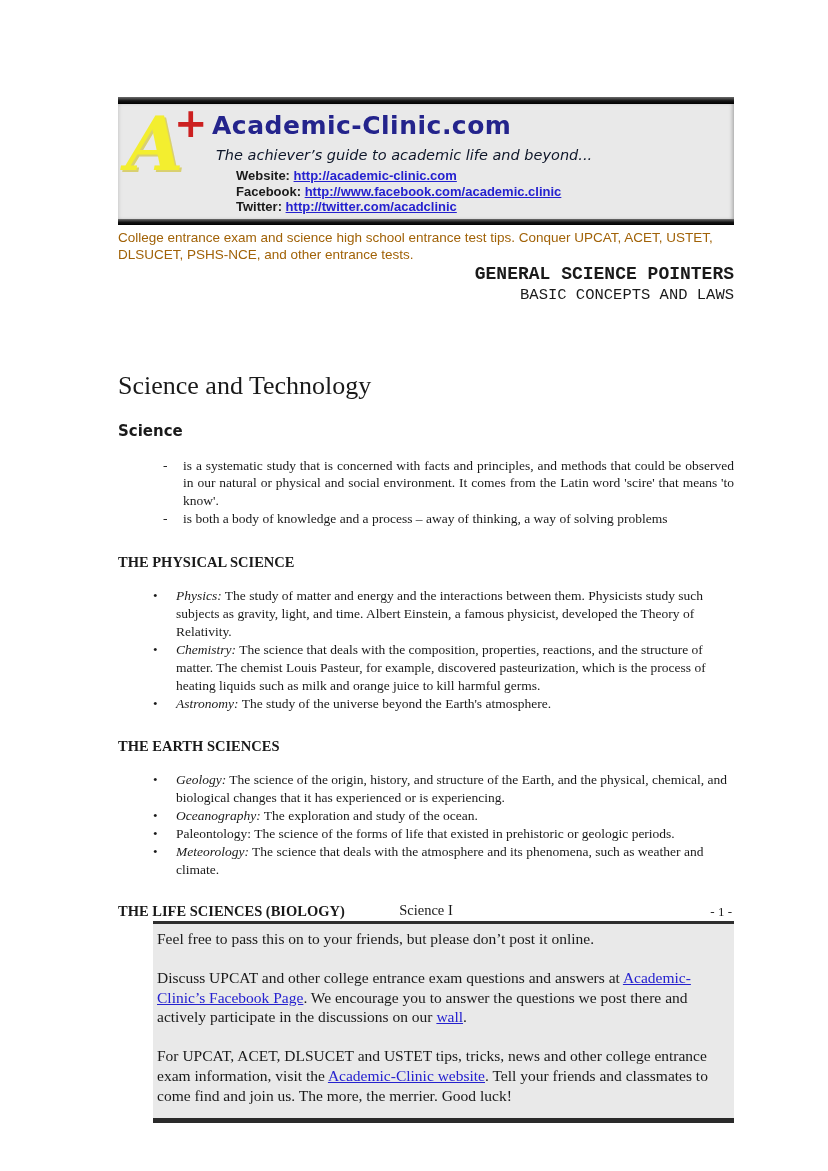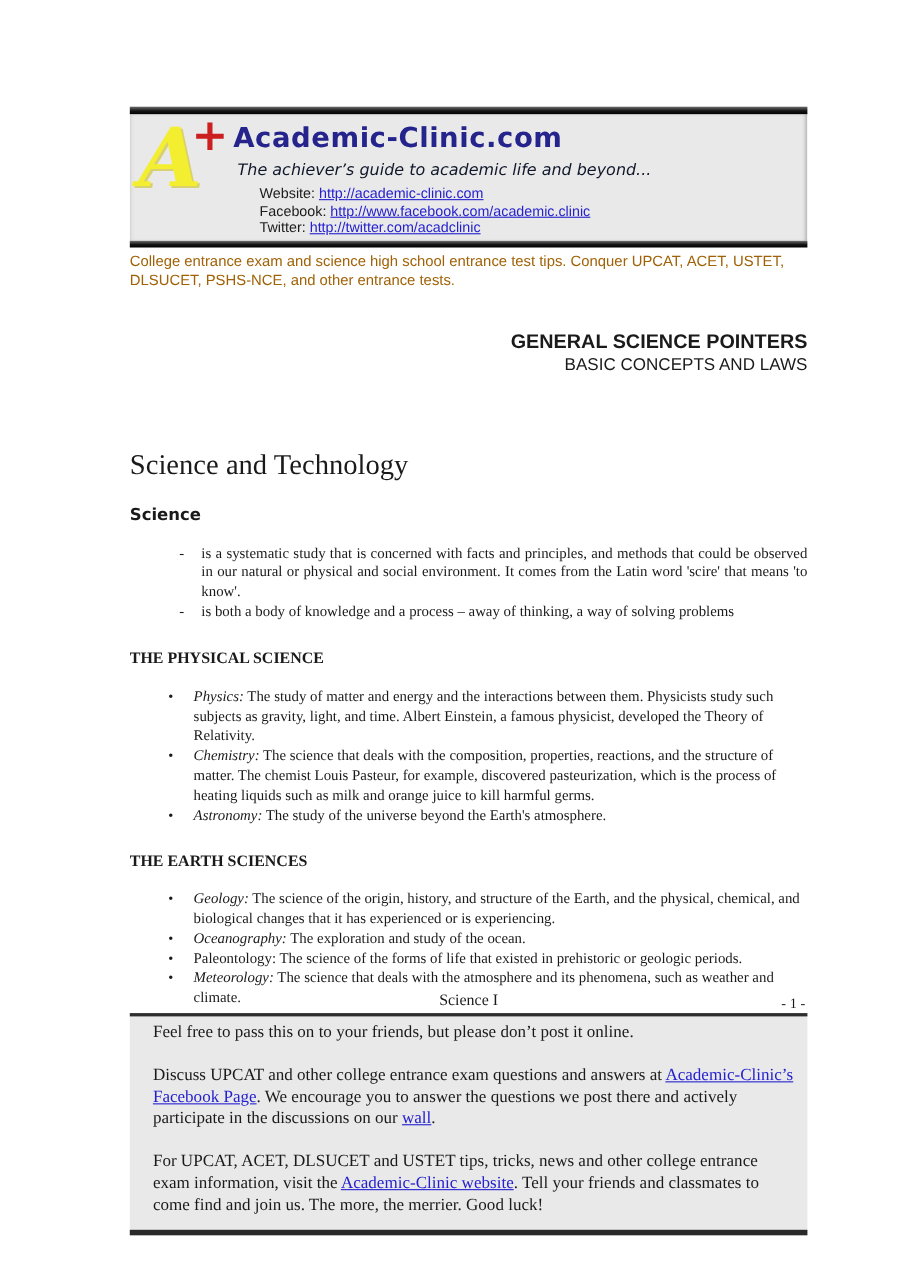--- a/index.html
+++ b/index.html
@@ -31,30 +31,30 @@
   }
   .header-right { padding-top:2px; }
   .brand {
     font-family:"DejaVu Sans", sans-serif; font-weight:bold;
     font-size:25px; letter-spacing:0.5px; color:var(--accent_navy,#24248c);
   }
   .tagline {
     margin-top:7px; margin-left:4px; font-family:"DejaVu Sans", sans-serif;
     font-style:italic; font-size:14.5px; color:#0f172a;
   }
-  .header-links { margin-top:5px; margin-left:24px; font-family:"Liberation Sans", sans-serif; font-size:13px; }
+  .header-links { margin-top:5px; margin-left:24px; font-family:"Liberation Sans", sans-serif; font-size:13px;font-weight:bold; }
   .header-links .row { line-height:1.2; }
   a.link { color:var(--link_blue,#2521cf); text-decoration:underline; cursor:pointer; }
 
   
   .intro {
     margin-top:5px; font-family:"Liberation Sans", sans-serif;
     font-size:13.5px; line-height:1.25; color:#a16207;
   }
-  .doc-titles { margin-top:36px; text-align:right; font-family:Liberation Sans, sans-serif; }
+  .doc-titles { text-align:right; font-family:Liberation Mono, monospace; }
   .doc-title-1 { font-size:18px; font-weight:bold; }
   .doc-title-2 { font-size:15.5px; margin-top:2px; }
 
   
   .main-heading { margin-top:67px; font-size:26px; font-weight:normal; font-family:"Liberation Serif", serif; }
   .h-sans { font-family:"DejaVu Sans", sans-serif; font-weight:bold; }
   .science-heading { margin-top:21px; font-size:15px; }
   .branches-heading { margin-top:24px; font-size:16.5px; }
   .caps-heading { margin-top:26px; font-family:"Liberation Serif", serif; font-weight:bold; font-size:14.5px; }
   .life-heading { margin-top:24px; }
@@ -73,22 +73,22 @@
 
   
   .bottom-block { position:absolute; left:118px; top:902px; width:616px; }
   .pagefooter { position:relative; height:19px; font-family:"Liberation Serif", serif; }
   .pf-center { text-align:center; font-size:14.5px; }
   .pf-page { position:absolute; right:2px; top:2px; font-size:13px; }
   .notice {
     background:var(--panel_gray,#e9e9e9);
     border-top:3px solid #2e2e2e;
     border-bottom:5px solid #2a2a2a;
-    padding:5px 10px 12px 21px;
-    font-family:"Liberation Serif", serif; font-size:15.5px; line-height:1.28;
+    padding:5px 10px 12px 4px;
+    font-family:"Liberation Serif", serif; font-size:15.5px; line-height:1.28;margin-left:35px;
   }
   .notice p + p { margin-top:19px; }
 </style>
 </head>
 <body>
 
 <div class="page">
   <div class="content">
 
     <div class="band"></div>

